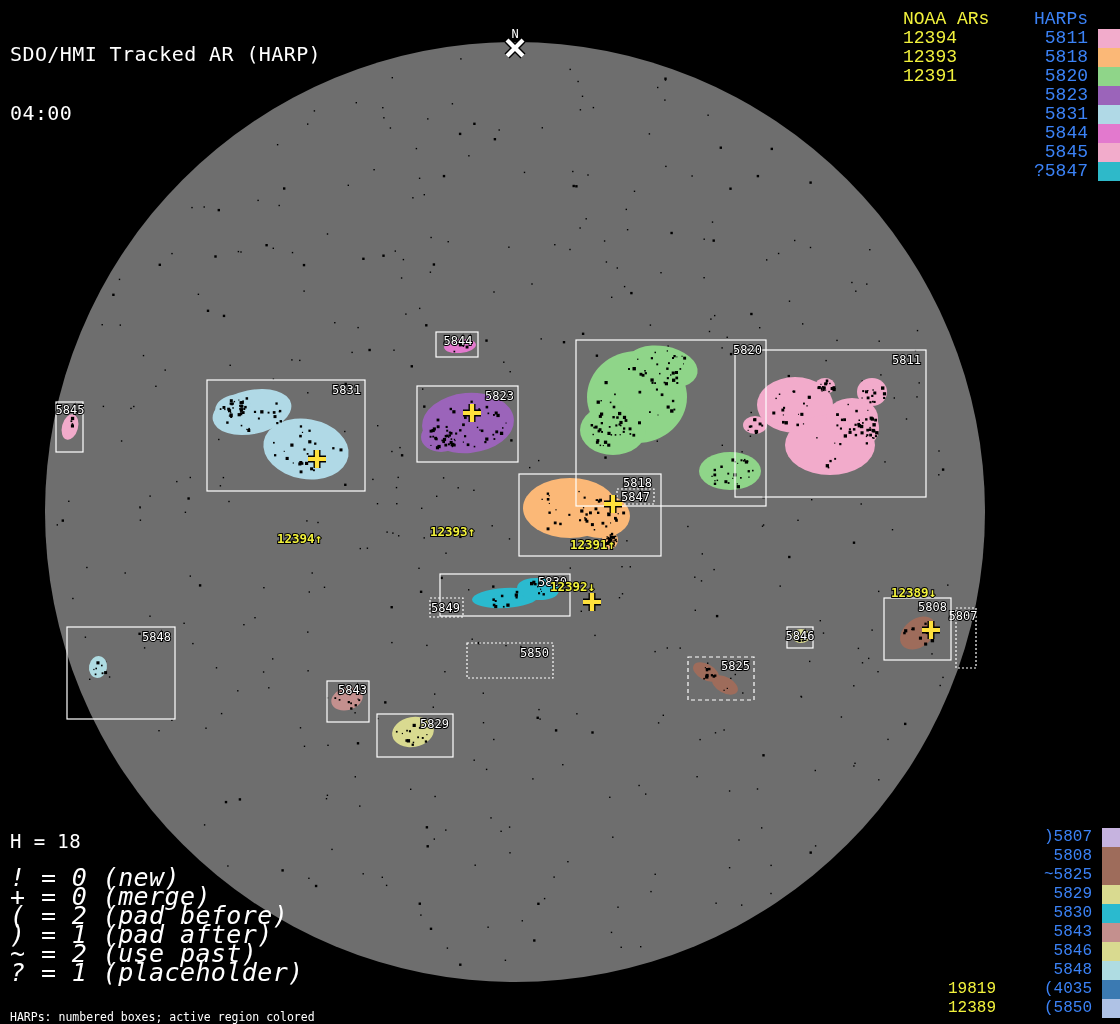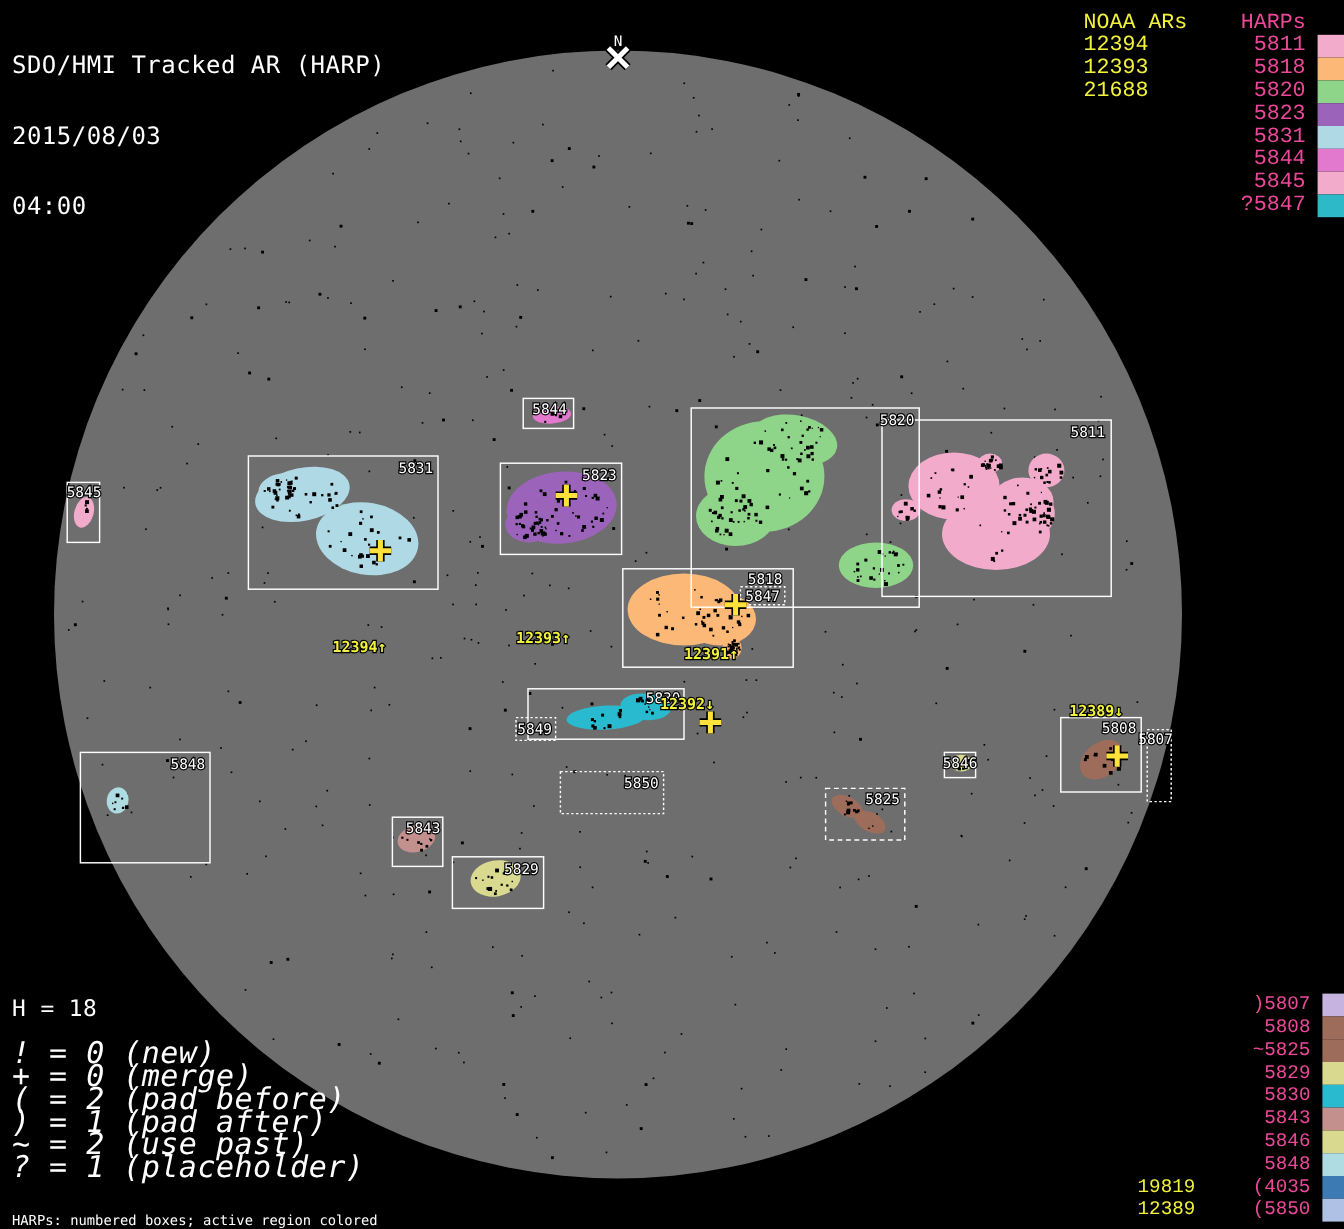--- a/index.html
+++ b/index.html
@@ -10,21 +10,21 @@
   body{width:1120px;height:1024px;position:relative;overflow:hidden;
        font-family:"DejaVu Sans Mono", monospace;}
   #disk-svg{position:absolute;left:0;top:0;}
   .abs{position:absolute;}
   #title{left:10px;top:6px;font-size:20px;line-height:19.5px;color:#fff;letter-spacing:0.4px;white-space:pre;}
   #legend-top{left:900px;top:10px;width:220px;font-size:18px;line-height:19px;}
   #legend-bottom{left:904px;top:828px;width:220px;font-size:16px;line-height:19px;}
   .lrow{display:flex;height:19px;align-items:center;box-sizing:border-box;font-family:Liberation Mono, monospace;}
   .lnoaa{width:93px;padding-left:3px;box-sizing:border-box;color:var(--yellow);text-align:left;}
   .lnoaa.ralign{text-align:right;padding-right:1px;}
-  .lharp{width:105px;padding-right:10px;box-sizing:border-box;color:#ec4899;text-align:right;}
+  .lharp{width:105px;padding-right:10px;box-sizing:border-box;color:#3b82f6;text-align:right;}
   .lsw{width:22px;height:19px;}
   #stats-h{left:10px;top:830px;font-size:19px;color:#fff;letter-spacing:0.4px;}
   #stats-lines{left:10px;top:868px;font-size:25px;line-height:19px;color:#fff;letter-spacing:0.4px;white-space:pre;font-style:italic;}
   #footer{left:10px;top:990px;font-size:11.5px;line-height:11px;color:#fff;white-space:pre;}
   .harp-label{font:12px "DejaVu Sans Mono", monospace;fill:#fff;paint-order:stroke;stroke:#000;stroke-width:2px;}
   .noaa-shift-label{font:bold 12.5px "DejaVu Sans Mono", monospace;fill:var(--yellow);paint-order:stroke;stroke:#000;stroke-width:2px;}
   .north-label{font:12px "DejaVu Sans Mono", monospace;fill:#fff;paint-order:stroke;stroke:#000;stroke-width:1.5px;}
 </style>
 </head>
 <body>
@@ -1137,21 +1137,20 @@
     <text x="891" y="597" class="noaa-shift-label">12389↓</text>
     <text x="515" y="38" text-anchor="middle" class="north-label">N</text>
     <g>
       <path d="M 507 40 L 523 56 M 523 40 L 507 56" stroke="#000" stroke-width="7" fill="none"></path>
       <path d="M 507 40 L 523 56 M 523 40 L 507 56" stroke="#fff" stroke-width="4.2" fill="none"></path>
     </g>
   </svg>
 
 <div id="title" class="abs">
   <div>SDO/HMI Tracked AR (HARP)</div>
-  <div>2015/08/03</div>
   <div>04:00</div>
 </div>
 
 <div id="legend-top" class="abs">
   <div class="lrow">
     <div class="lnoaa">NOAA ARs</div>
     <div class="lharp">HARPs</div>
     <div class="lsw"></div>
   </div>
   <div id="legend-top-rows">
@@ -1159,21 +1158,21 @@
         <div class="lnoaa">12394</div>
         <div class="lharp">5811</div>
         <div class="lsw" style="background: rgb(242, 171, 203);"></div>
       </div>
       <div class="lrow">
         <div class="lnoaa">12393</div>
         <div class="lharp">5818</div>
         <div class="lsw" style="background: rgb(251, 184, 119);"></div>
       </div>
       <div class="lrow">
-        <div class="lnoaa">21688</div>
+        <div class="lnoaa">12391</div>
         <div class="lharp">5820</div>
         <div class="lsw" style="background: rgb(143, 213, 137);"></div>
       </div>
       <div class="lrow">
         <div class="lnoaa"></div>
         <div class="lharp">5823</div>
         <div class="lsw" style="background: rgb(155, 100, 186);"></div>
       </div>
       <div class="lrow">
         <div class="lnoaa"></div>

